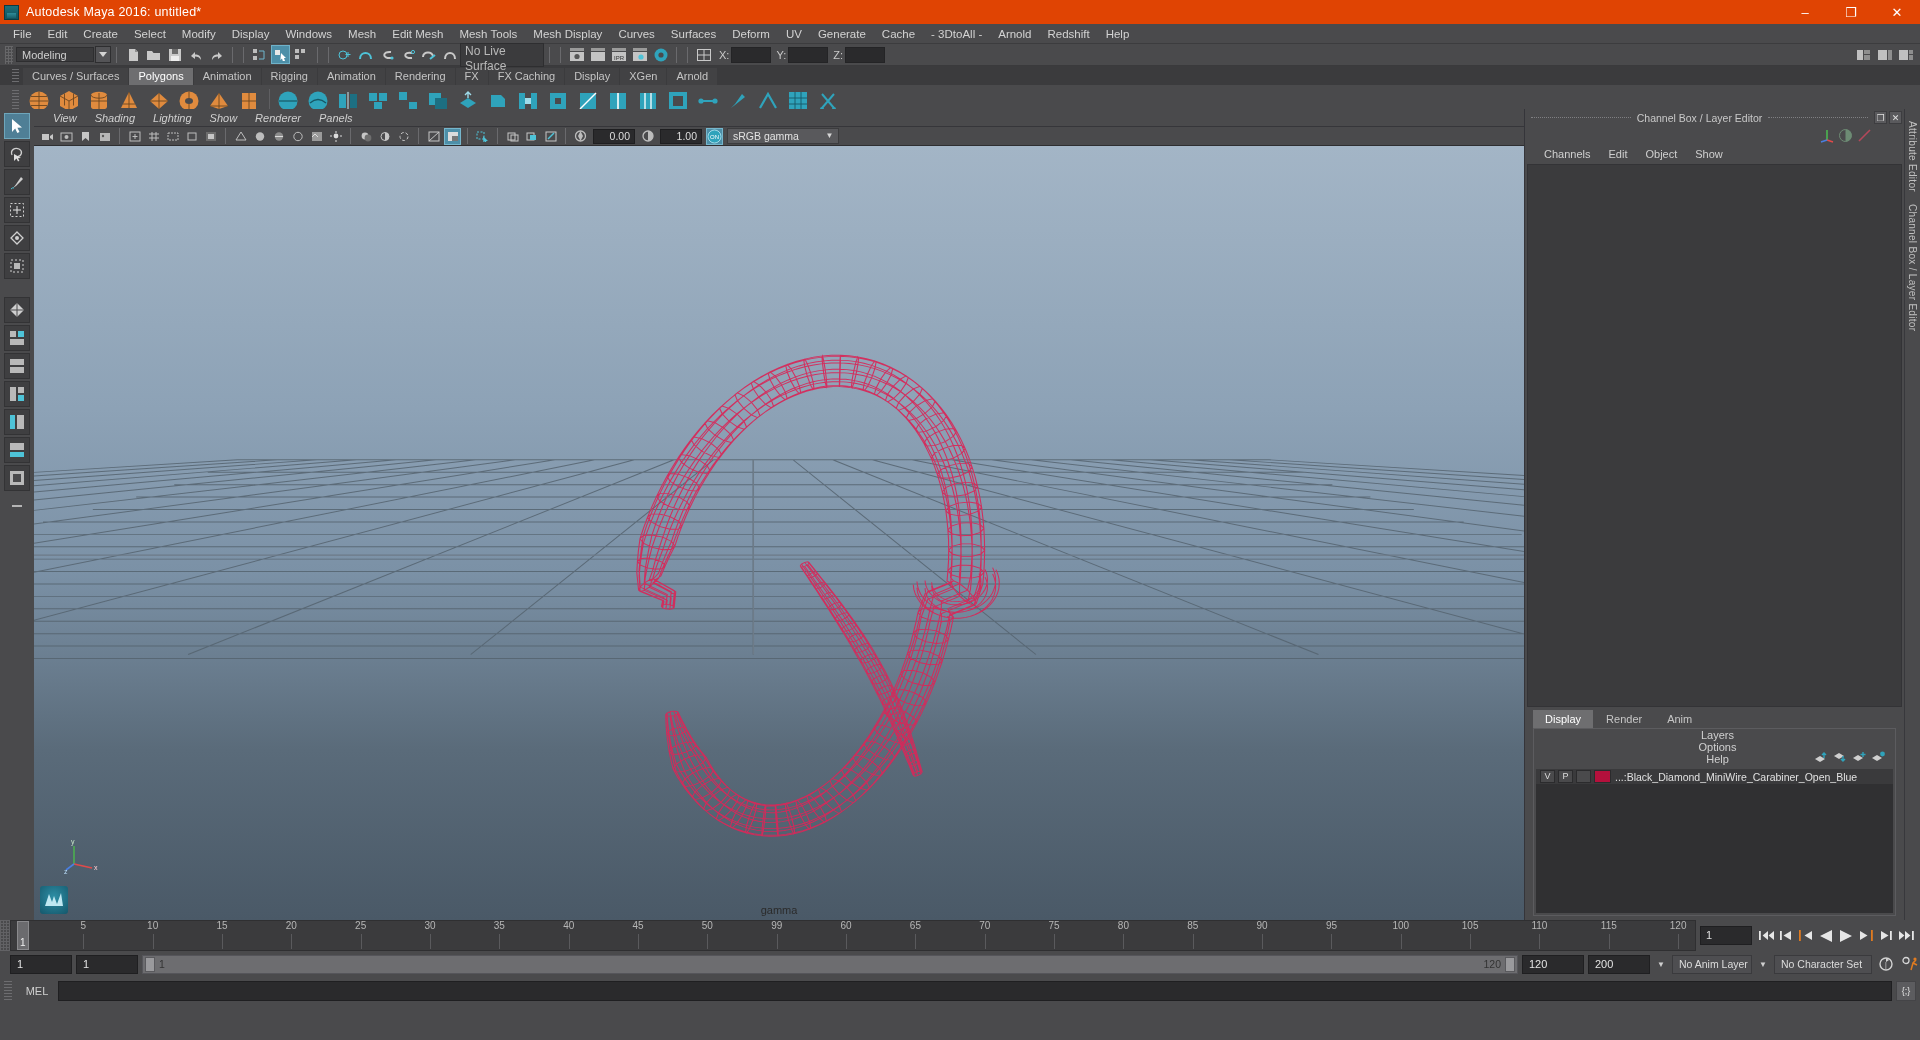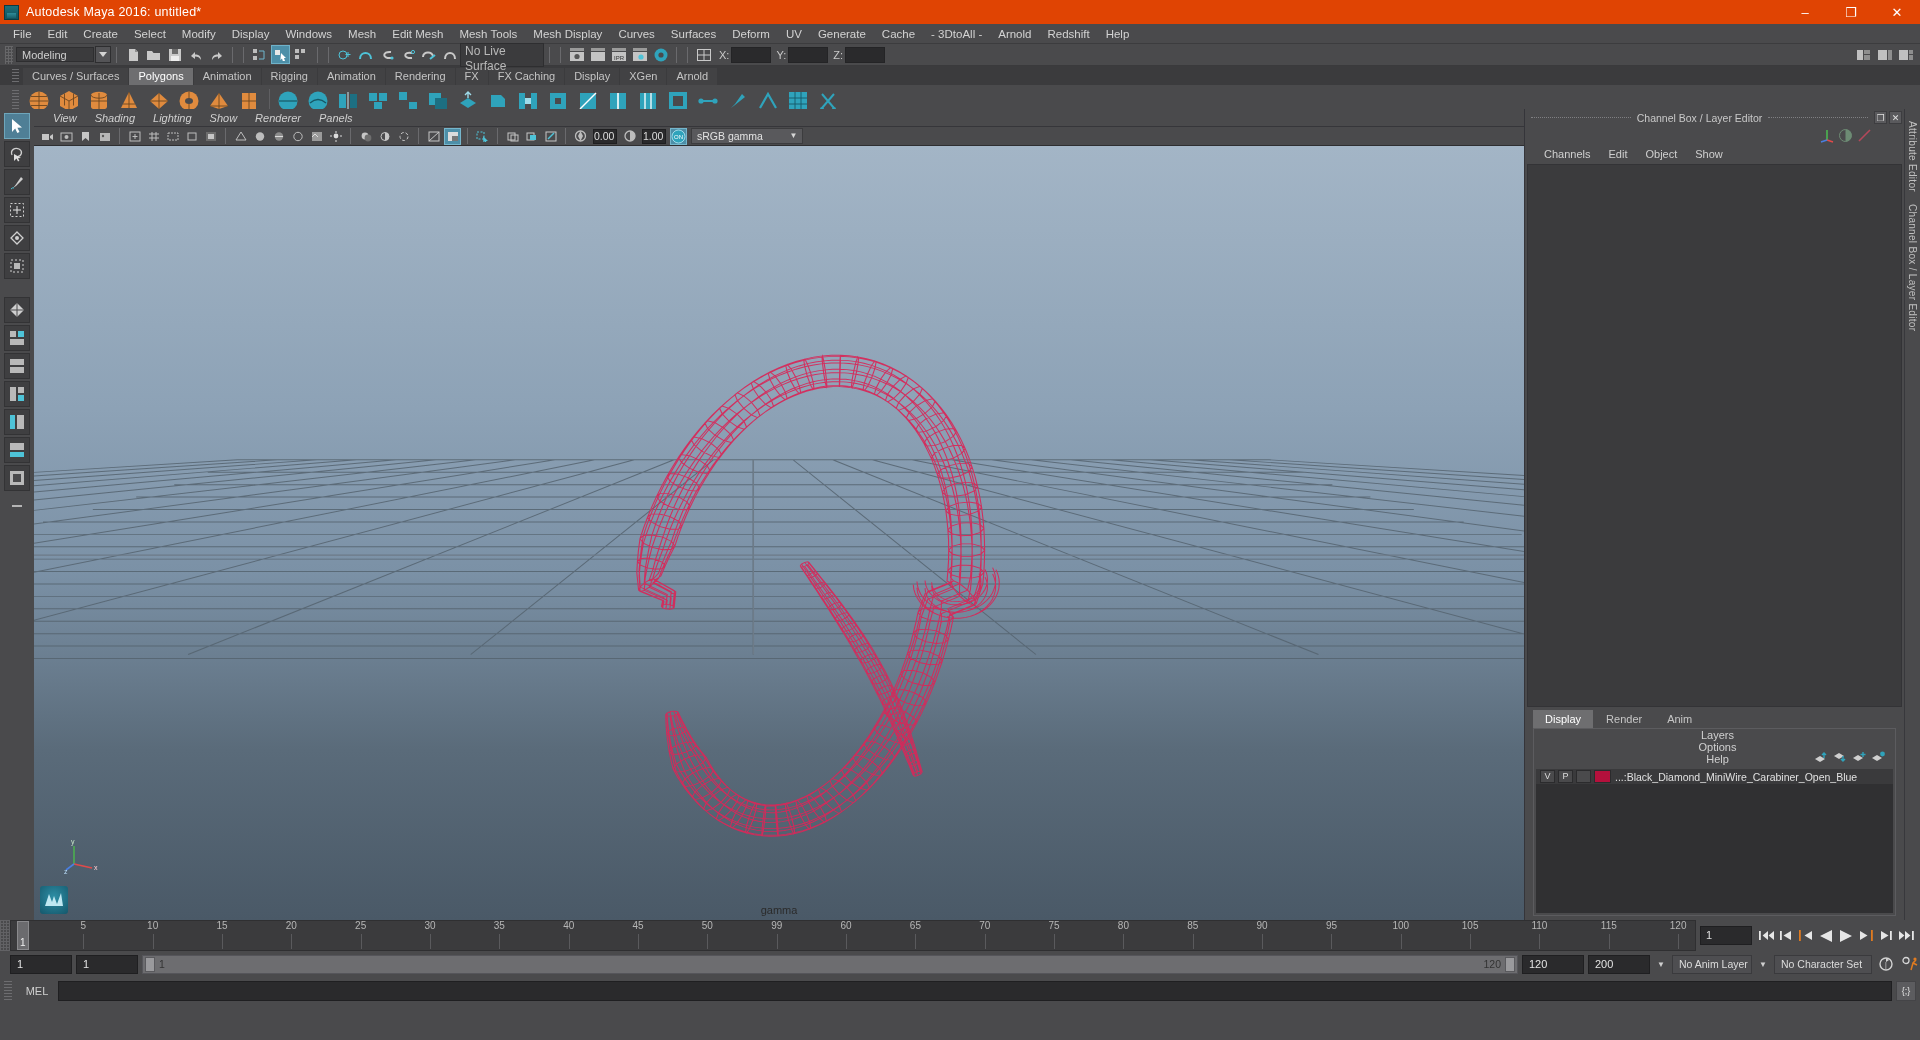--- a/index.html
+++ b/index.html
@@ -74,21 +74,21 @@
 
   
   .vpcol{ flex:1; display:flex; flex-direction:column; background:#3b3b3d; }
   .vpmenu{ height:18px; background:#4a4a4c; display:flex; align-items:center; padding-left:10px;
       border-bottom:1px solid #36363a;}
   .vpmenu .mi{ font-size:11px; color:#d0d0d0; padding:0 9px;font-style:italic; }
   .vptool{ height:19px; background:#4a4a4c; display:flex; align-items:center; padding-left:4px;
       border-bottom:1px solid #2e2e30; }
   .vbtn{ width:17px; height:17px; margin:0 1px; display:flex; align-items:center; justify-content:center;}
   .vbtn.on{ background:#4d8fa8; border:1px solid #76b6cc; }
-  .numfield{ width:24px; height:15px; background:#2a2a2c; border:1px solid #1f1f21; color:#dedede;
+  .numfield{ width:42px; height:15px; background:#2a2a2c; border:1px solid #1f1f21; color:#dedede;
       font-size:10.5px; line-height:13px; text-align:right; padding-right:4px; margin:0 3px; }
   .gammasel{ width:112px; height:16px; background:#59595c; border:1px solid #3c3c3e; color:#e2e2e2;
       font-size:10.5px; line-height:14px; padding-left:5px; display:flex; align-items:center;
       justify-content:space-between; margin-left:3px;}
   .gammasel .arr{ width:17px; text-align:center; font-size:8px; color:#d6d6d6; }
 
   
   .viewport{ flex:1; position:relative; overflow:hidden;
       background:linear-gradient(#9fb2c4 0%, #8ba0b4 32%, #7d93a8 52%, #5d6f7f 75%, #4c5b69 100%); }
   #vpsvg{ position:absolute; inset:0; width:100%; height:100%; }

